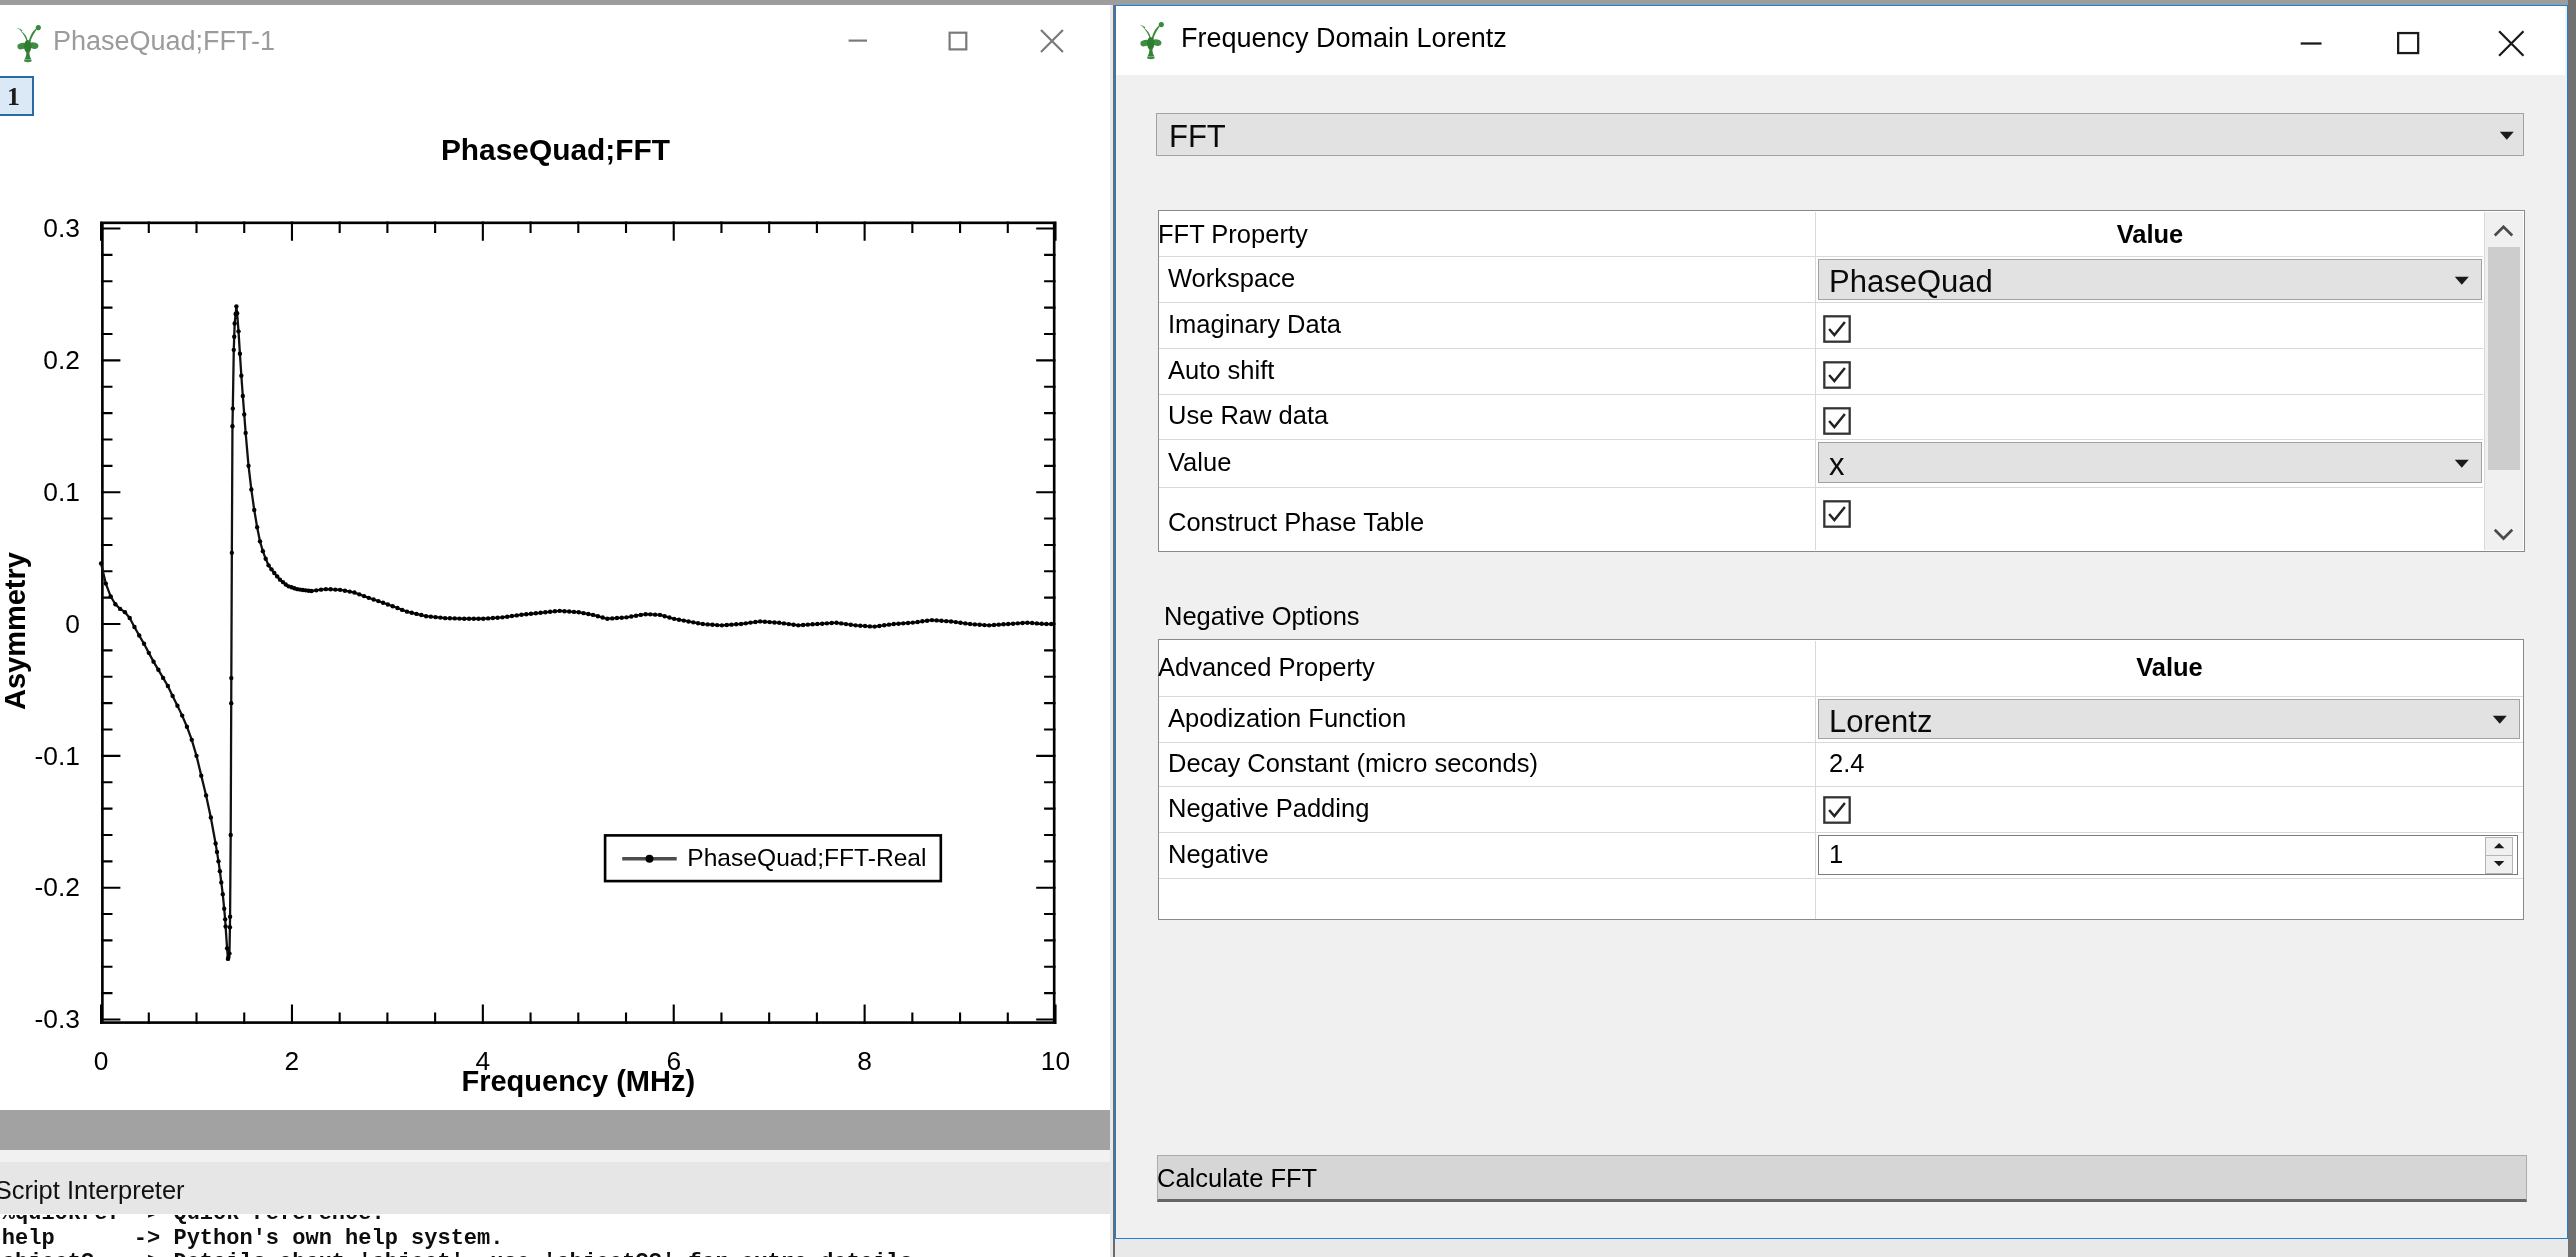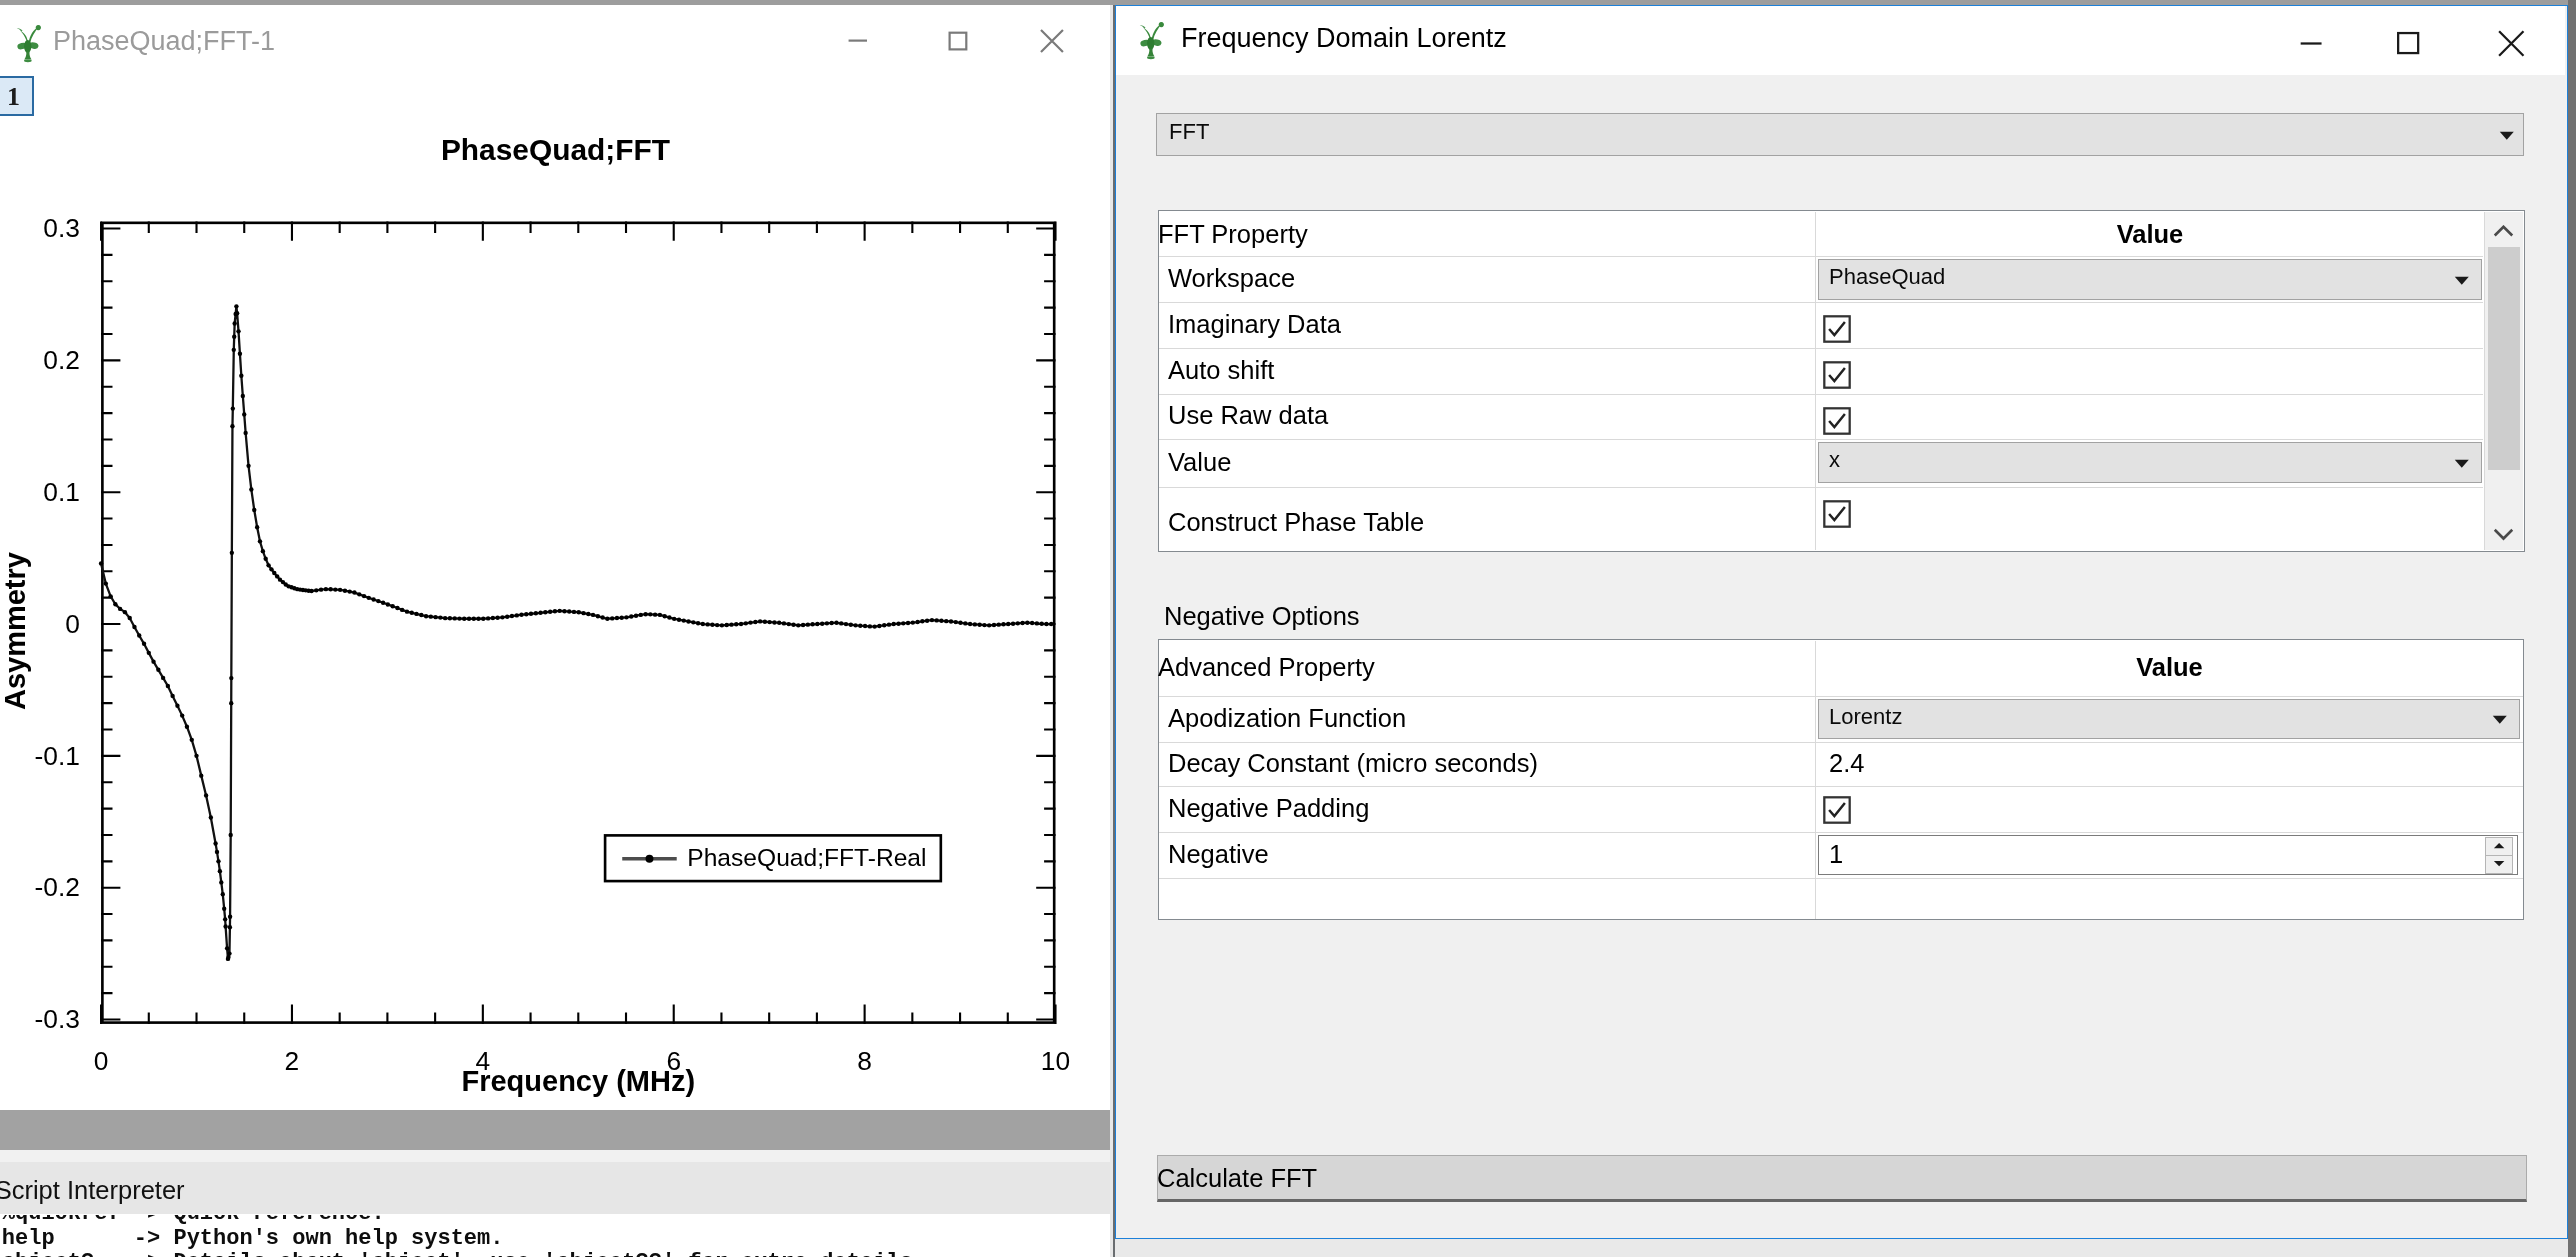--- a/index.html
+++ b/index.html
@@ -2,21 +2,21 @@
 <html style="font-size:14px"><head><meta charset="utf-8"><style>
 *{margin:0;padding:0;box-sizing:border-box}
 html,body{width:2576px;height:1258px;overflow:hidden;background:#fff;
 font-family:"Liberation Sans",sans-serif;-webkit-font-smoothing:antialiased}
 .abs{position:absolute}
 .tbl{position:absolute;background:#fff;border:1.8px solid #848a90}
 .rowline{position:absolute;height:0.9px;background:#d9d9d9}
 .colline{position:absolute;width:0.9px;background:#d9d9d9}
 .cell{position:absolute;font-size:25.5px;color:#000;white-space:nowrap}
 .drop{position:absolute;background:#e2e2e2;border:0.9px solid #a2a2a2}
-.droptext{position:absolute;font-size:22px;color:#0a0a0a;white-space:nowrap}
+.droptext{position:absolute;font-size:31px;color:#0a0a0a;white-space:nowrap}
 </style></head><body>
 <div class="abs" style="left:0;top:0;width:904px;height:1258px;background:#fff">
 <svg class="abs" style="left:16px;top:23px" width="26" height="40" viewBox="0 0 30 46">
       <path d="M13.5 24 C11 17 9 13 5.5 9.5 C9.5 11 12.5 15 14 22" fill="#3a8a3d"></path>
       <path d="M6 10 C4.5 7.5 3 6.5 0.8 6 C3.5 5.5 6 6.8 7.5 9" fill="#4a9450"></path>
       <path d="M14.5 23 C16 14 19.5 8 27 3.5 C21.5 10 18 16 16 24" fill="#3a8a3d"></path>
       <path d="M25.8 2.2 a3 3 0 1 1 -0.1 0" fill="#3a8a3d"></path>
       <ellipse cx="7" cy="26.5" rx="5.5" ry="3.6" fill="#3e8d42" transform="rotate(-14 7 26.5)"></ellipse>
       <ellipse cx="20.5" cy="26" rx="5.5" ry="3.6" fill="#3e8d42" transform="rotate(12 20.5 26)"></ellipse>
       <ellipse cx="13.5" cy="27" rx="4.2" ry="7.5" fill="#2e7d31"></ellipse>

